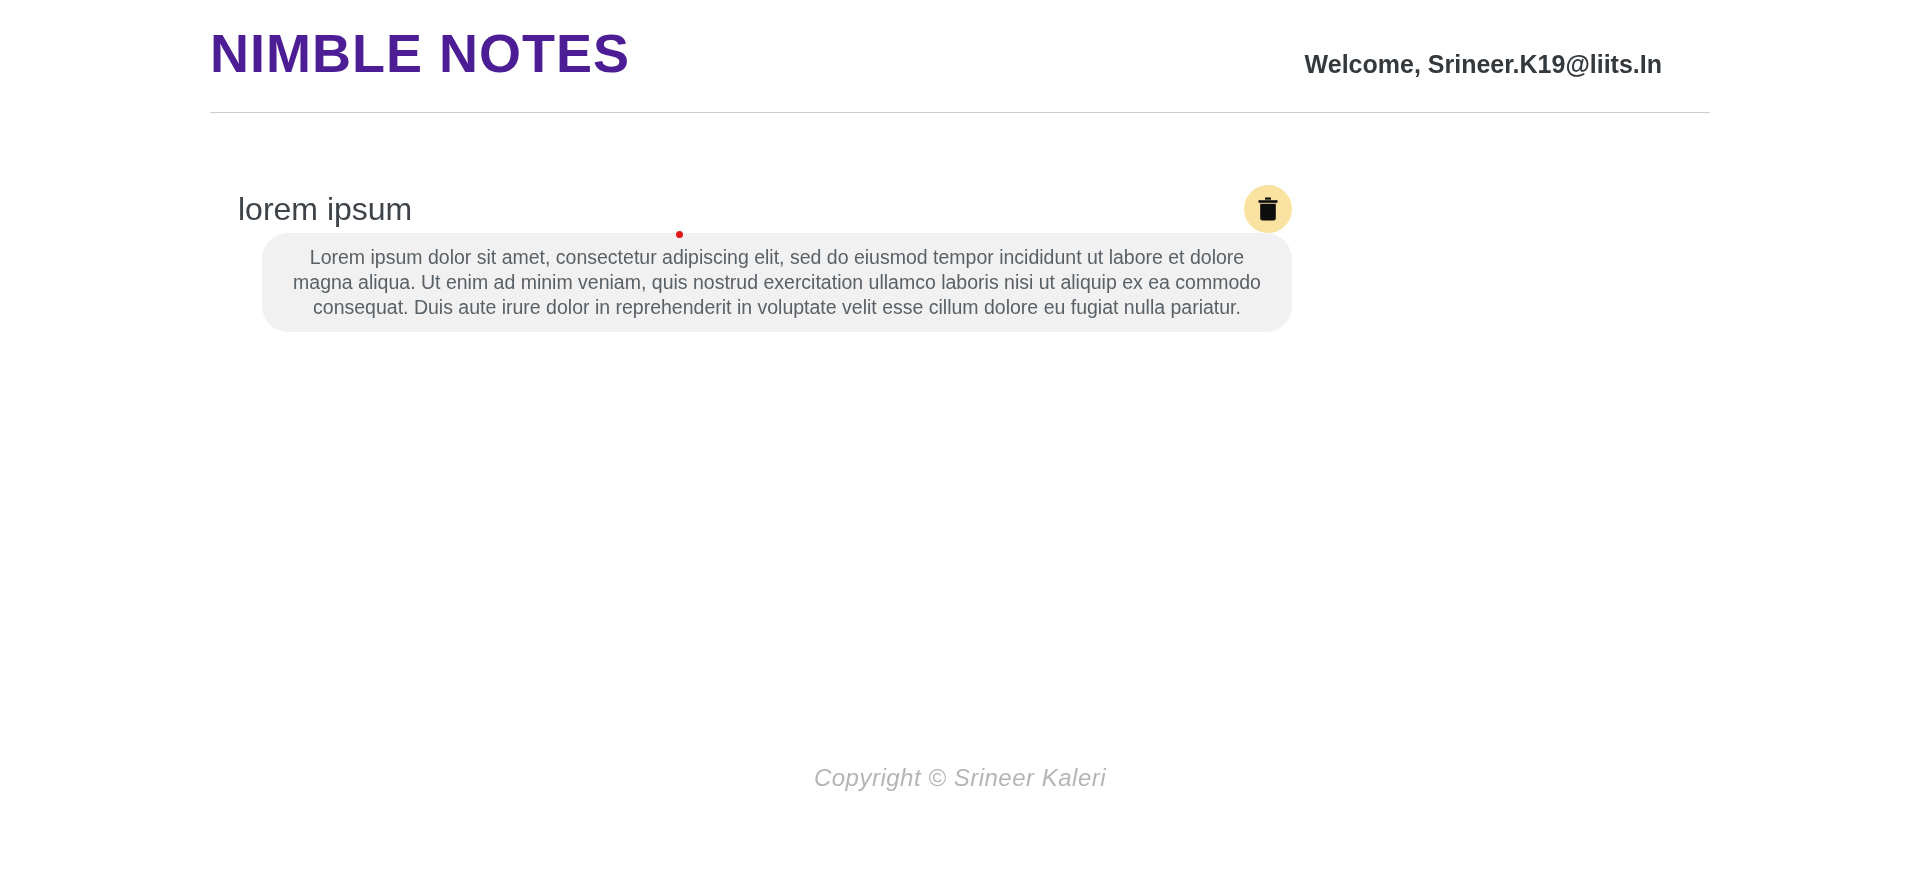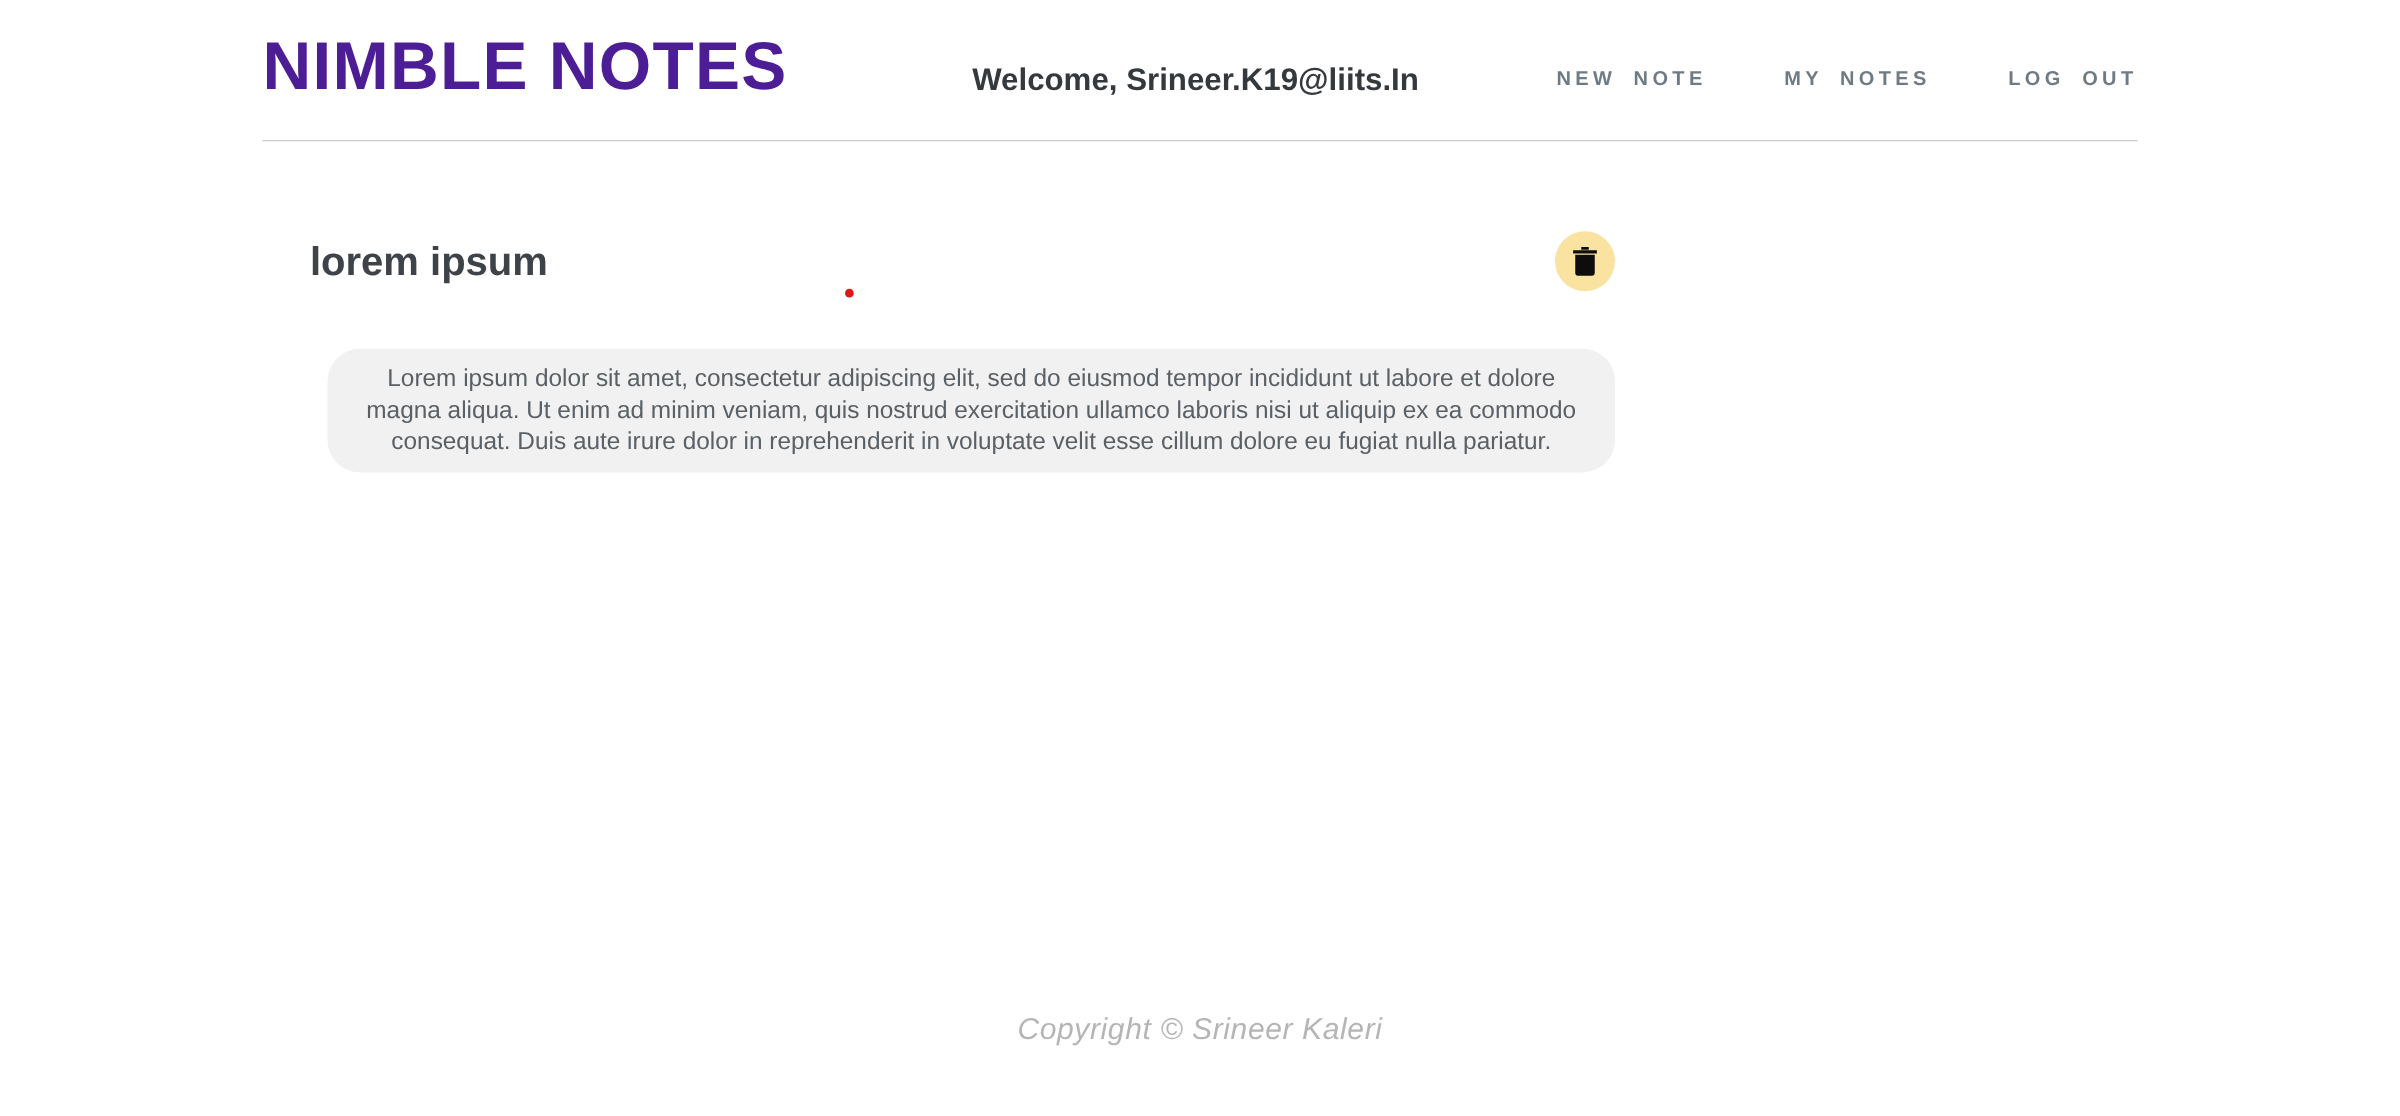--- a/index.html
+++ b/index.html
@@ -72,39 +72,38 @@
   }
   .note-header-row {
     width: 1082px;
     margin-top: 72px;
     display: flex;
     align-items: center;
     justify-content: space-between;
   }
   .note-title {
     font-size: 32px;
-    font-weight: 700;
+    font-weight: 400;
     color: #3d4348;
-    margin-left: 38px;
+    margin-left: 28px;
   }
   .delete-button {
     width: 48px;
     height: 48px;
     border-radius: 50%;
     border: none;
     background: #fae3a0;
     display: flex;
     align-items: center;
     justify-content: center;
     cursor: pointer;
   }
   .note-body-box {
     width: 1030px;
     margin-left: 52px;
-    margin-top: 46px;
     background: #f1f1f1;
     border-radius: 26px;
     padding: 12px 26px;
   }
   .note-body-text {
     font-size: 19.5px;
     line-height: 25px;
     color: #596066;
     text-align: center;
   }
@@ -122,25 +121,20 @@
   }
 </style>
 </head>
 <body>
 
 <header class="container">
   <div class="header-inner">
     <div class="brand">NIMBLE NOTES</div>
     <div class="header-right">
       <div class="welcome">Welcome, Srineer.K19@liits.In</div>
-      <nav class="nav">
-        <a class="nav-link">NEW NOTE</a>
-        <a class="nav-link">MY NOTES</a>
-        <a class="nav-link">LOG OUT</a>
-      </nav>
     </div>
   </div>
 </header>
 
 <main class="container main">
   <span class="red-dot"></span>
 
   <section>
     <div class="note-header-row">
       <h2 class="note-title">lorem ipsum</h2>

